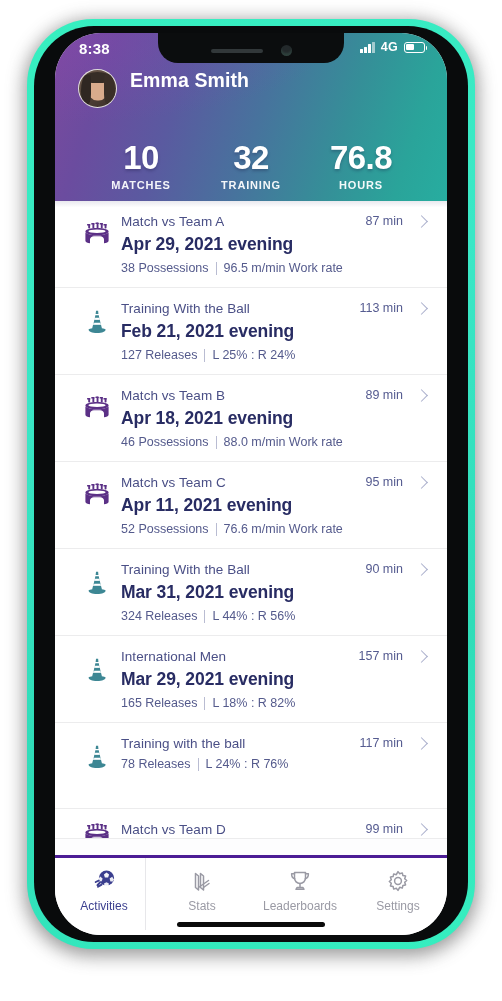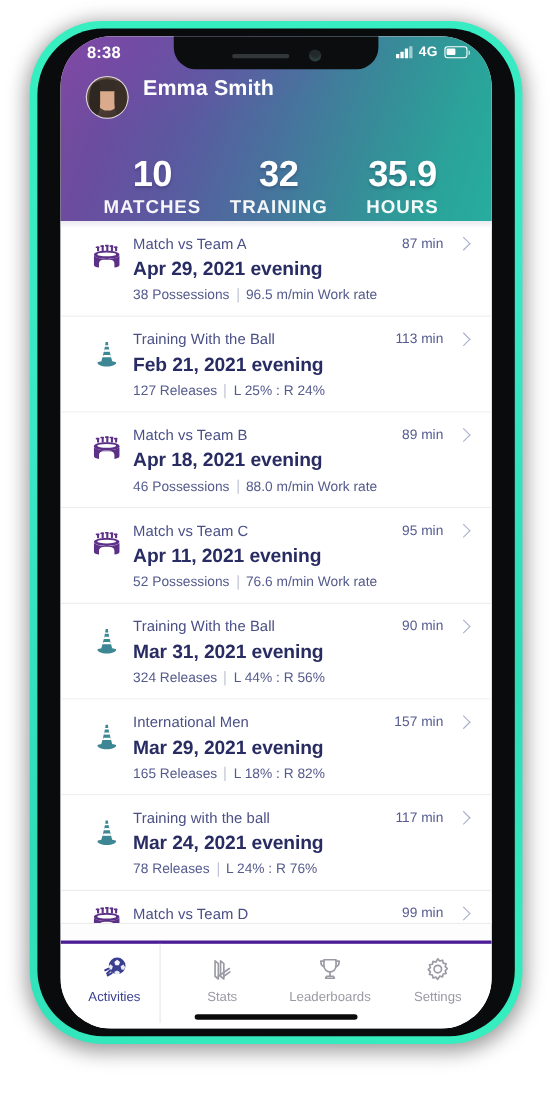--- a/index.html
+++ b/index.html
@@ -144,21 +144,21 @@
     padding: 13px 0 0 0;
   }
   .stat { text-align: center; min-width: 84px; }
   .stat-value {
     color: #fff; font-size: 33px; font-weight: bold; line-height: 1.04;
     letter-spacing: -0.5px;
     text-shadow: 0 2px 3px rgba(20,20,60,.28);
     margin-top: 20px;
   }
   .stat-label {
-    color: rgba(255,255,255,.94); font-size: 17px; font-weight: bold;
+    color: rgba(255,255,255,.94); font-size: 11px; font-weight: bold;
     letter-spacing: .85px; margin-top: 4px;
   }
 
   
   .list-wrap {
     position: relative;
     height: 654px;
     background: #fdfdfe;
     overflow: hidden;
   }
@@ -267,21 +267,21 @@
       <div class="stats-row">
         <div class="stat">
           <div class="stat-value">10</div>
           <div class="stat-label">MATCHES</div>
         </div>
         <div class="stat">
           <div class="stat-value">32</div>
           <div class="stat-label">TRAINING</div>
         </div>
         <div class="stat">
-          <div class="stat-value">35.9</div>
+          <div class="stat-value">76.8</div>
           <div class="stat-label">HOURS</div>
         </div>
       </div>
     </div>
 
     <div class="list-wrap">
       <div class="list-shade"></div>
       <div id="rows">
           <div class="row">
             <div class="row-icon">
@@ -492,21 +492,20 @@
               </svg>
             </div>
             <div class="row-body">
               <div class="row-top">
                 <div class="row-title">Training with the ball</div>
                 <div class="row-right">
                   <div class="row-dur">117 min</div>
                   <div class="chev"></div>
                 </div>
               </div>
-              <div class="row-date">Mar 24, 2021 evening</div>
               <div class="row-meta">
                 <span>78 Releases</span>
                 <span class="meta-sep"></span>
                 <span>L 24%  : R 76%</span>
               </div>
             </div>
           </div>
           <div class="row partial">
             <div class="row-icon" style="padding-top: 0px; overflow: hidden; height: 22px;">
               <svg width="30" height="30" viewBox="0 0 30 30">

